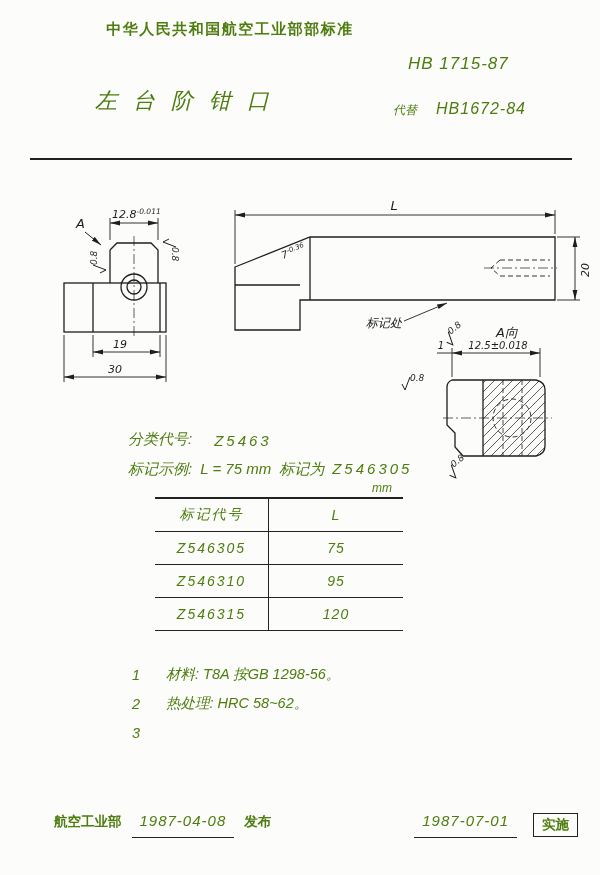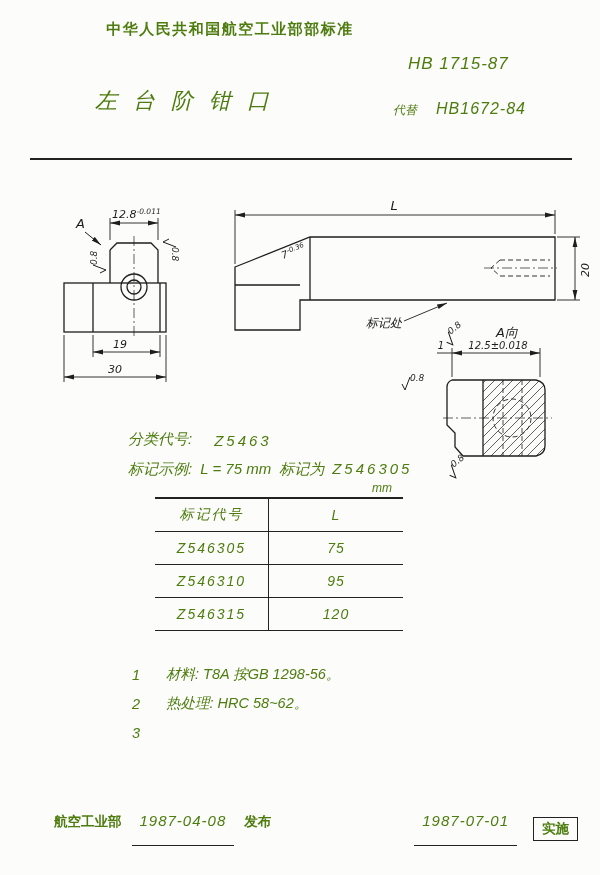--- a/index.html
+++ b/index.html
@@ -21,21 +21,21 @@
   .unit-label { top:481px; left:372px; font-size:12px; }
   .dtable { top:497px; left:155px; width:248px; border-top:2px solid #222; font-size:14px; }
   .trow { display:flex; border-bottom:1.6px solid #222; height:33px; align-items:center; }
   .trow .c1 { width:114px; text-align:left; border-right:1.6px solid #222; height:100%; display:flex; align-items:center; justify-content:center; letter-spacing:2px; }
   .trow .c2 { width:134px; text-align:center; letter-spacing:1px; }
   .notes { top:660px; left:132px; font-size:14.5px; }
   .note-line { display:flex; height:29px; align-items:center; }
   .note-num { width:34px; }
   .footer-left { top:812px; left:30px; display:flex; align-items:baseline; gap:10px; font-size:13.5px; font-weight:bold;margin-left:24px; }
   .footer-right { top:812px; right:22px; display:flex; align-items:center; gap:16px; font-size:13.5px; }
-  .u { font-weight:normal; font-size:15px; border-bottom:1.6px solid #222; padding:0 8px 16px; letter-spacing:1px; }
+  .u { font-weight:normal; font-size:15px; border-bottom:1.6px solid #222; padding:0 8px 8px; letter-spacing:1px; }
   .impl-box { border:1.6px solid #222; padding:2px 8px; font-weight:bold;font-family:Liberation Mono, monospace; }
 </style>
 </head>
 <body>
 
 <div class="page">
 
   <div class="abs header-title">中华人民共和国航空工业部部标准</div>
   <div class="abs std-no hw">HB 1715-87</div>
   <div class="abs doc-title hw">左台阶钳口</div>

